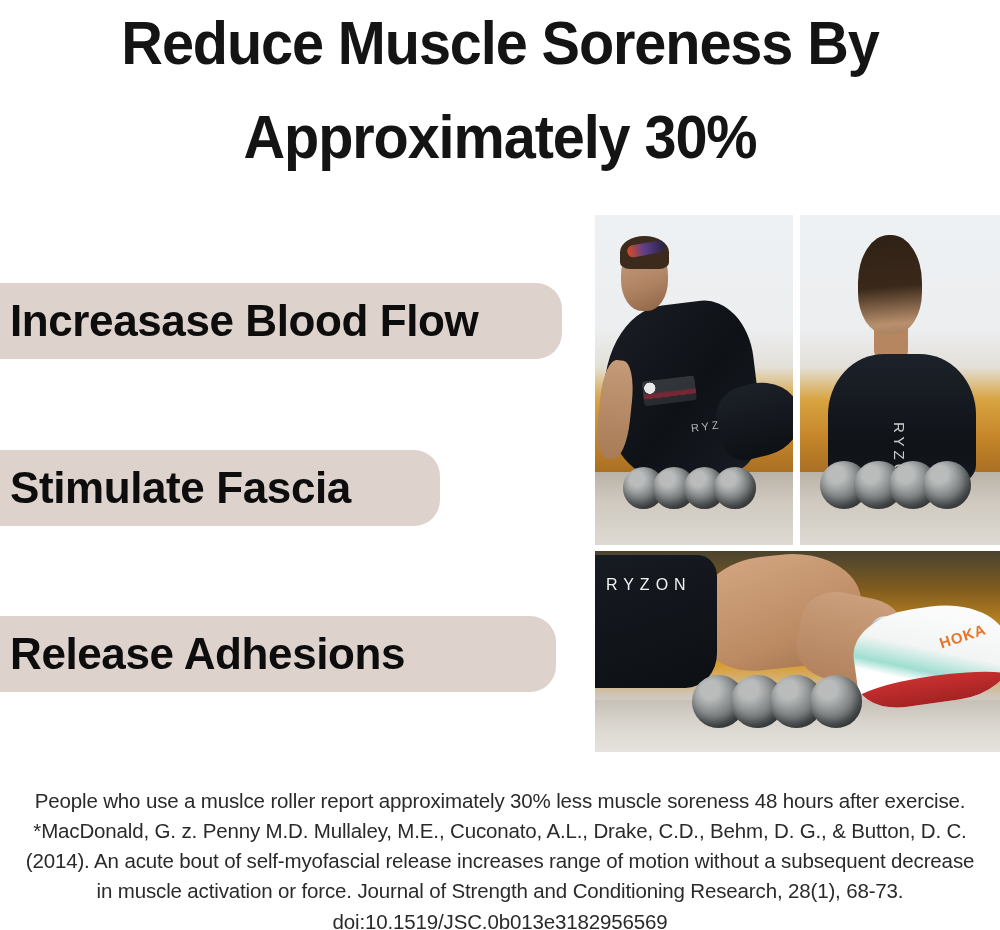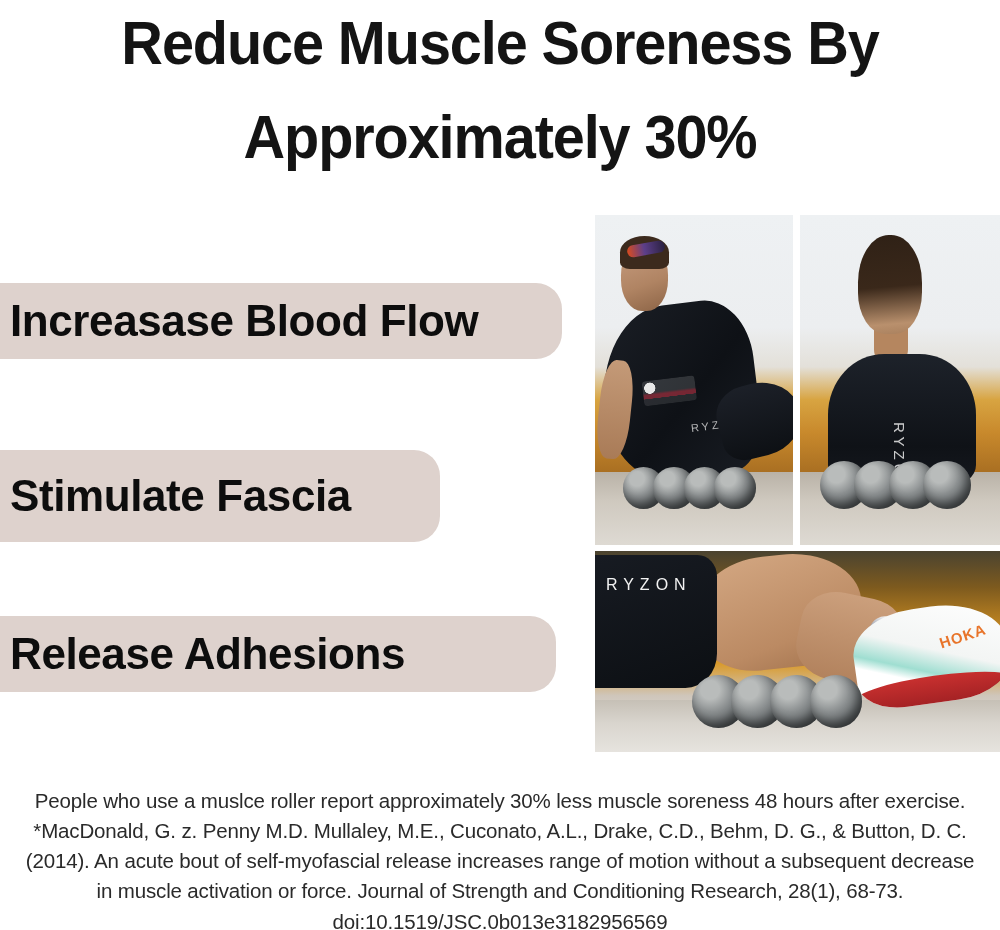--- a/index.html
+++ b/index.html
@@ -52,21 +52,21 @@
   .pill-label {
     font-family: "Liberation Sans", sans-serif;
     font-weight: 700;
     font-size: 44px;
     line-height: 1;
     letter-spacing: -0.4px;
     color: #0d0d0d;
     white-space: nowrap;
   }
   #pill-0 { top: 283px; width: 562px; height: 76px; }
-  #pill-1 { top: 450px; width: 440px; height: 92px; }
+  #pill-1 { top: 450px; width: 440px; height: 76px; }
   #pill-2 { top: 616px; width: 556px; height: 76px; }
 
   
   .collage {
     position: absolute;
     left: 595px;
     top: 215px;
     width: 405px;
     height: 537px;
     display: grid;

